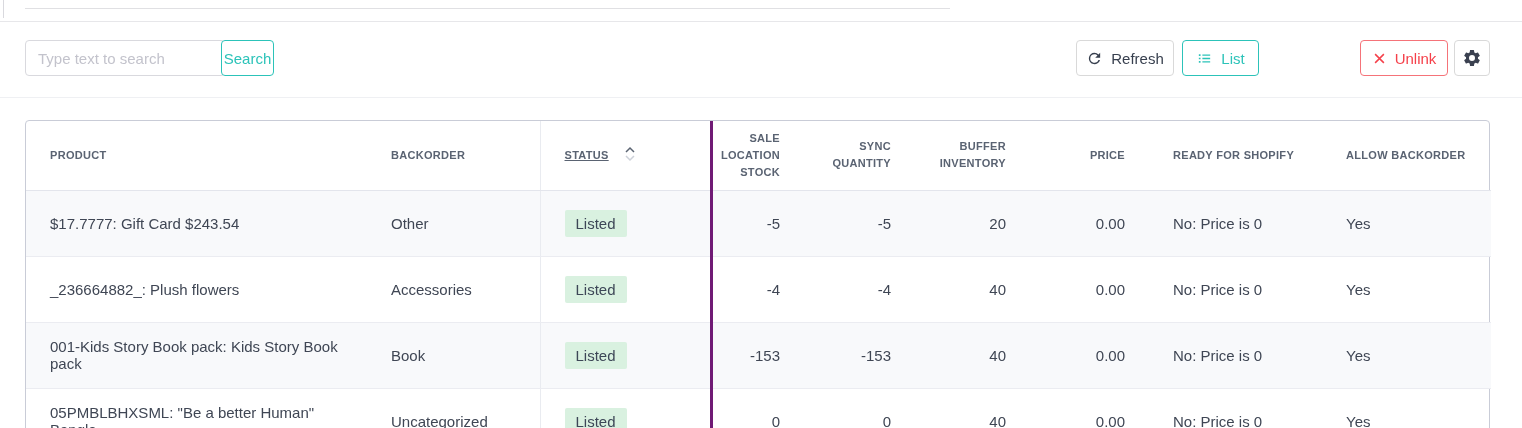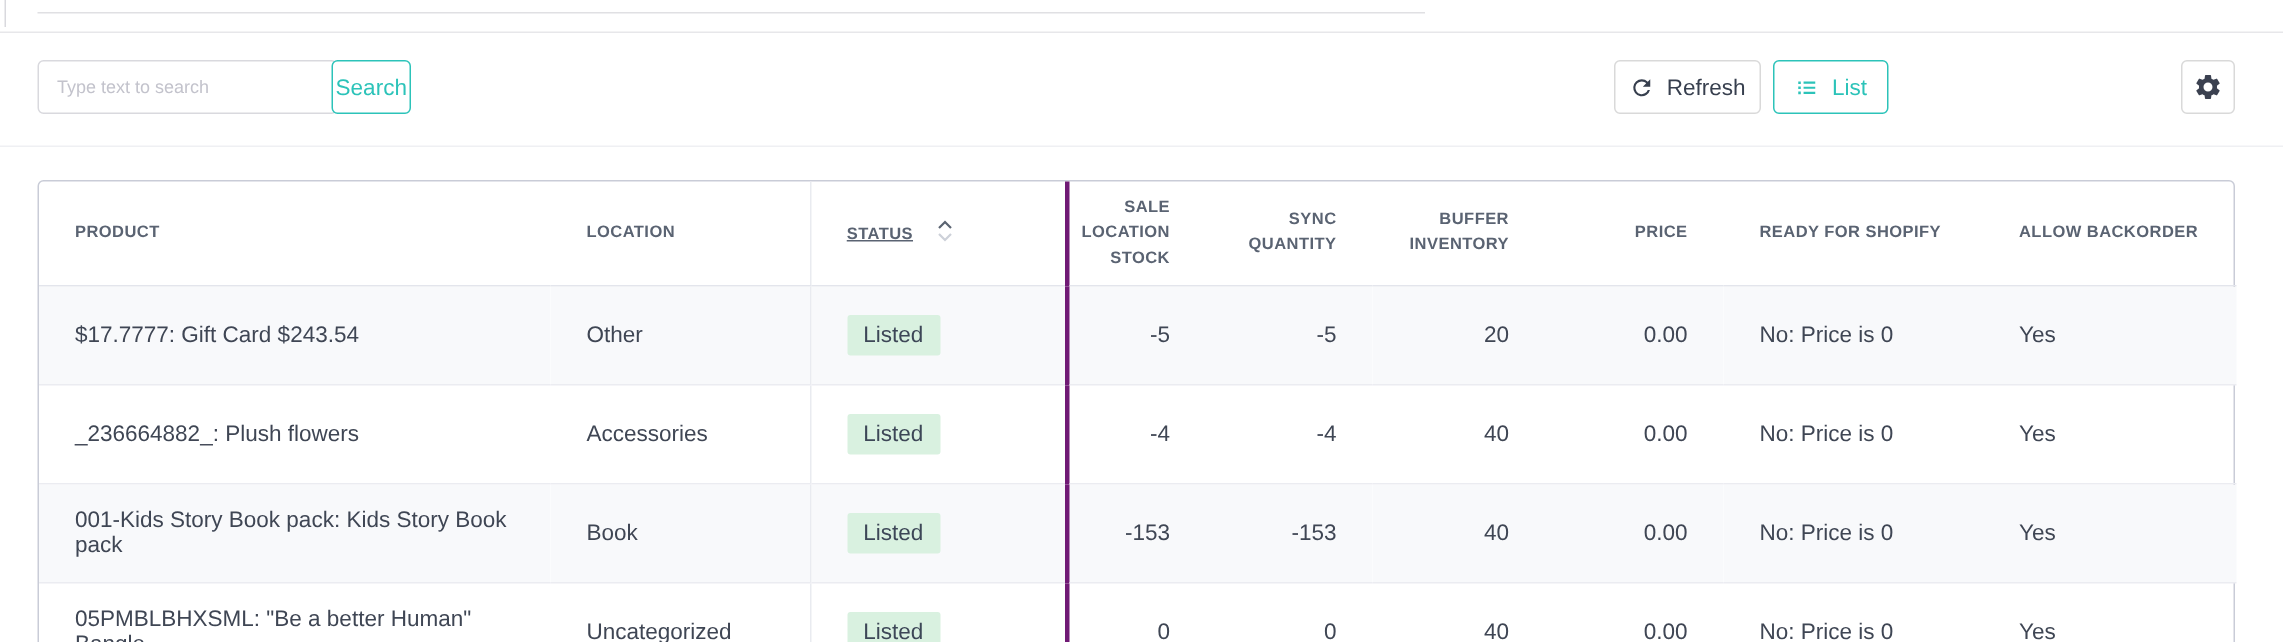--- a/index.html
+++ b/index.html
@@ -9,21 +9,21 @@
   }
   
   .tick-left{position:absolute;left:3px;top:0;width:1px;height:18px;background:#d9d9de;}
   .partial-line{position:absolute;left:25px;top:8px;width:925px;height:1px;background:#e0e0e3;}
   .full-divider{position:absolute;left:0;top:21px;width:1522px;height:1px;background:#e7e7ea;}
   .mid-divider{position:absolute;left:0;top:97px;width:1522px;height:1px;background:#eff0f3;}
 
   
   .search-input{
     position:absolute;left:25px;top:40px;width:200px;height:36px;box-sizing:border-box;
-    border:1px solid #d9d9de;border-radius:4px;padding:0 12px;font-size:12px;outline:none;
+    border:1px solid #d9d9de;border-radius:4px;padding:0 12px;font-size:15px;outline:none;
     color:#3f4654;font-family:inherit;
   }
   .search-input::placeholder{color:#c3c3cc;}
   .btn{
     position:absolute;top:40px;height:36px;box-sizing:border-box;background:#fff;
     display:flex;align-items:center;justify-content:center;gap:8px;
     border:1px solid #d9d9d9;border-radius:4px;font-size:15px;font-family:inherit;
     color:#373f4e;cursor:pointer;padding:0 8px;
   }
   .btn svg{flex:0 0 auto;}
@@ -89,20 +89,28 @@
   <button class="btn btn-list">
     <span style="display:flex;">
       <svg width="17" height="17" viewBox="0 0 24 24" fill="currentColor">
           <path d="M4 6h2.4v2.4H4zM9 6.2h11v2H9zM4 10.8h2.4v2.4H4zM9 11h11v2H9zM4 15.6h2.4V18H4zM9 15.8h11v2H9z"></path>
         </svg>
     </span>
     <span>List</span>
   </button>
 
 
+  <button class="btn btn-unlink">
+    <span style="display:flex;">
+      <svg width="15" height="15" viewBox="0 0 24 24" fill="none" stroke="currentColor" stroke-width="2.4">
+          <path d="M5 5l14 14M19 5L5 19"></path>
+        </svg>
+    </span>
+    <span>Unlink</span>
+  </button>
 
   <button class="btn btn-gear">
     <span style="display:flex;">
       <svg width="20" height="20" viewBox="0 0 24 24" fill="#3b4150">
           <path d="M19.14 12.94c.04-.3.06-.61.06-.94 0-.32-.02-.64-.07-.94l2.03-1.58a.49.49 0 0 0 .12-.61l-1.92-3.32a.49.49 0 0 0-.59-.22l-2.39.96c-.5-.38-1.03-.7-1.62-.94l-.36-2.54a.48.48 0 0 0-.48-.41h-3.84c-.24 0-.43.17-.47.41l-.36 2.54c-.59.24-1.13.57-1.62.94l-2.39-.96a.49.49 0 0 0-.59.22L2.74 8.87c-.12.21-.08.47.12.61l2.03 1.58c-.05.3-.09.63-.09.94s.02.64.07.94l-2.03 1.58a.49.49 0 0 0-.12.61l1.92 3.32c.12.22.37.29.59.22l2.39-.96c.5.38 1.03.7 1.62.94l.36 2.54c.05.24.24.41.48.41h3.84c.24 0 .44-.17.47-.41l.36-2.54c.59-.24 1.13-.56 1.62-.94l2.39.96c.22.08.47 0 .59-.22l1.92-3.32a.49.49 0 0 0-.12-.61l-2.01-1.58zM12 15.6A3.6 3.6 0 1 1 12 8.4a3.6 3.6 0 0 1 0 7.2z"></path>
         </svg>
     </span>
   </button>
 
   <div class="mid-divider"></div>
@@ -116,21 +124,21 @@
         <col style="width:93px">
           <col style="width:111px">
           <col style="width:115px">
         <col style="width:119px">
           <col style="width:173px">
           <col style="width:169px">
       </colgroup>
       <thead>
           <tr id="header-row">
             <th class="align-left"><span>PRODUCT</span></th>
-            <th class="align-left"><span>LOCATION</span></th>
+            <th class="align-left"><span>BACKORDER</span></th>
             <th class="align-left status-col"><span>STATUS</span><svg class="sort-icon" width="10" height="16" viewBox="0 0 10 16" fill="none">
                 <polyline points="1,6 5,2 9,6" stroke="#5b6472" stroke-width="1.5"></polyline>
                 <polyline points="1,10 5,14 9,10" stroke="#cdd1d9" stroke-width="1.5"></polyline>
               </svg></th>
             <th class="align-right"><span>SALE LOCATION STOCK</span></th>
             <th class="align-right"><span>SYNC QUANTITY</span></th>
             <th class="align-right"><span>BUFFER INVENTORY</span></th>
             <th class="align-right"><span>PRICE</span></th>
             <th class="align-left"><span>READY FOR SHOPIFY</span></th>
             <th class="align-left"><span>ALLOW BACKORDER</span></th>

